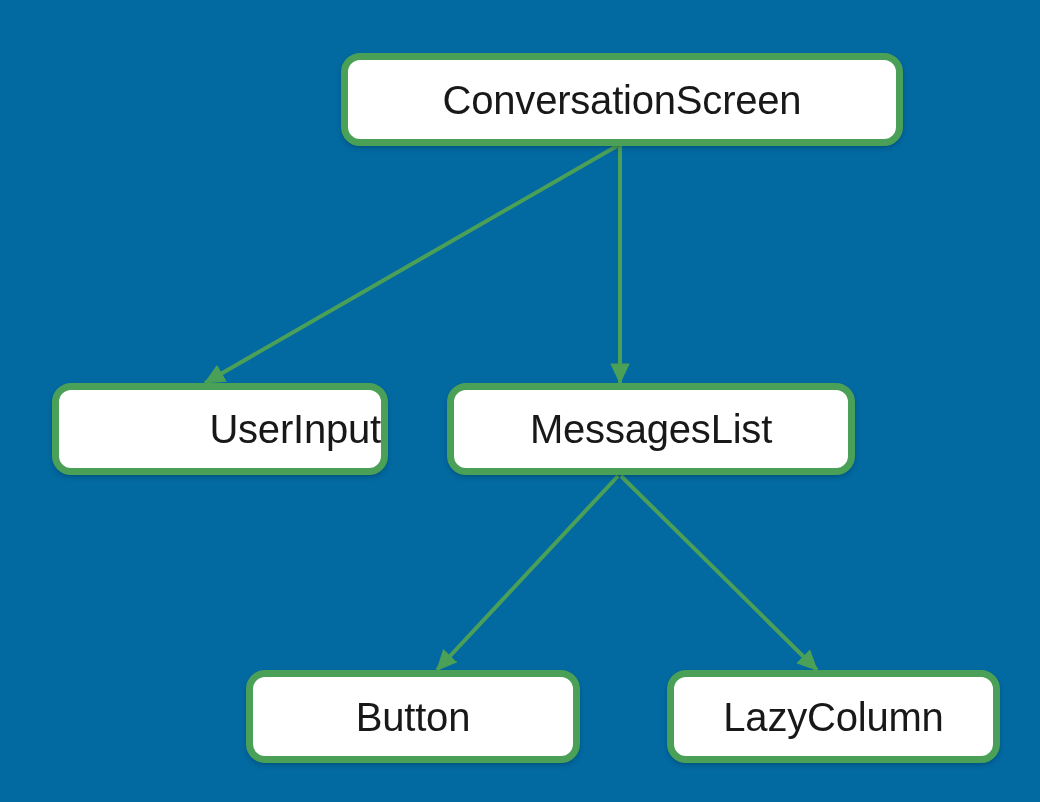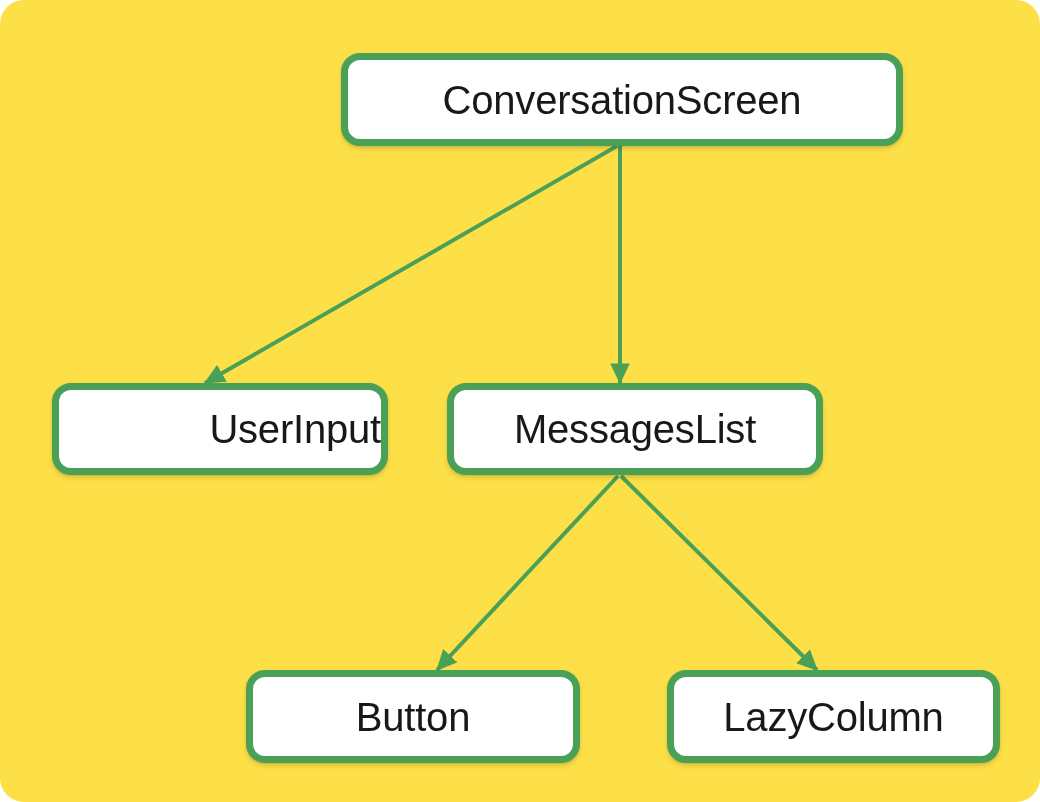--- a/index.html
+++ b/index.html
@@ -51,21 +51,21 @@
   
   #node-conversationscreen { left: 341px; top: 53px;  width: 562px; height: 93px; }
   #node-userinput         { left: 52px;  top: 383px; width: 336px; height: 92px; justify-content: flex-end; }
   #node-messageslist      { left: 447px; top: 383px; width: 336px; height: 92px; }
   #node-button            { left: 246px; top: 670px; width: 334px; height: 93px; }
   #node-lazycolumn        { left: 667px; top: 670px; width: 333px; height: 93px; }
 </style>
 </head>
 <body>
 
-<div id="canvas" style="width: 1040px; height: 802px; background: #fde047; border-radius: 24px;">
+<div id="canvas" style="width: 1040px; height: 802px; background: #0369a1;">
 
   <svg id="edge-layer" viewBox="0 0 1040 802" width="1040" height="802" xmlns="http://www.w3.org/2000/svg">
     <defs>
       <marker id="arrowhead" viewBox="0 0 10 10" refX="9.4" refY="5" markerWidth="5.2" markerHeight="5.2" orient="auto-start-reverse" markerUnits="strokeWidth">
         <path d="M 0 0.3 L 10 5 L 0 9.7 z" fill="#4ba058"></path>
       </marker>
     </defs>
 
     <g fill="none" stroke="#4ba058" stroke-width="4" stroke-linecap="butt">
       <line x1="617" y1="146" x2="205" y2="383" marker-end="url(#arrowhead)" stroke="#4ba058" stroke-width="4"></line>
@@ -76,21 +76,21 @@
   </svg>
 
   <div class="node" id="node-conversationscreen" style="left: 341px; top: 53px; width: 562px; height: 93px; border-color: rgb(75, 160, 88); background: rgb(255, 255, 255); border-width: 7px; border-radius: 19px;">
     <span class="node-label" style="color: rgb(24, 24, 24);">ConversationScreen</span>
   </div>
 
   <div class="node" id="node-userinput" style="left: 52px; top: 383px; width: 336px; height: 92px; border-color: rgb(75, 160, 88); background: rgb(255, 255, 255); border-width: 7px; border-radius: 19px;">
     <span class="node-label" style="color: rgb(24, 24, 24);">UserInput</span>
   </div>
 
-  <div class="node" id="node-messageslist" style="left: 447px; top: 383px; width: 376px; height: 92px; border-color: rgb(75, 160, 88); background: rgb(255, 255, 255); border-width: 7px; border-radius: 19px;">
+  <div class="node" id="node-messageslist" style="left: 447px; top: 383px; width: 408px; height: 92px; border-color: rgb(75, 160, 88); background: rgb(255, 255, 255); border-width: 7px; border-radius: 19px;">
     <span class="node-label" style="color: rgb(24, 24, 24);">MessagesList</span>
   </div>
 
   <div class="node" id="node-button" style="left: 246px; top: 670px; width: 334px; height: 93px; border-color: rgb(75, 160, 88); background: rgb(255, 255, 255); border-width: 7px; border-radius: 19px;">
     <span class="node-label" style="color: rgb(24, 24, 24);">Button</span>
   </div>
 
   <div class="node" id="node-lazycolumn" style="left: 667px; top: 670px; width: 333px; height: 93px; border-color: rgb(75, 160, 88); background: rgb(255, 255, 255); border-width: 7px; border-radius: 19px;">
     <span class="node-label" style="color: rgb(24, 24, 24);">LazyColumn</span>
   </div>

